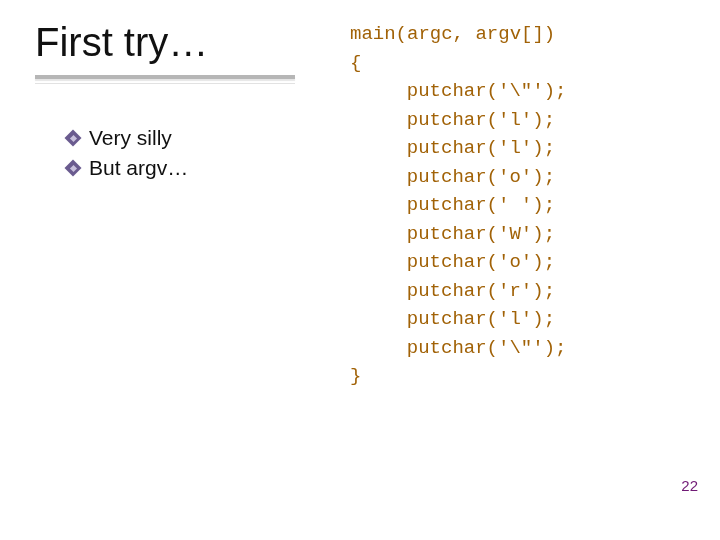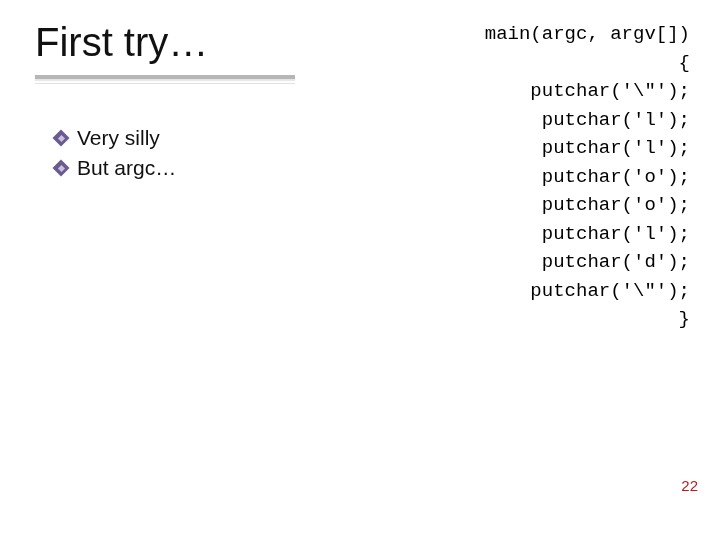--- a/index.html
+++ b/index.html
@@ -40,21 +40,21 @@
   }
   .title-underline2 {
     height: 1px;
     background: #e2e2e2;
     margin-top: 4px;
     width: 100%;
   }
   .bullets {
     position: absolute;
     top: 120px;
-    left: 55px;
+    left: 67px;
     width: 260px;
   }
   .bullet {
     display: flex;
     align-items: center;
     margin: 6px 0;
   }
   .bullet-icon {
     width: 12px;
     height: 12px;
@@ -88,64 +88,65 @@
   .code-block {
     position: absolute;
     top: 20px;
     left: 350px;
     width: 340px;
     line-height: 1.5;
   }
   .code-line {
     font-family: "Courier New", Courier, monospace;
     font-size: 19px;
-    color: #000000;
+    color: #a16207;
     white-space: pre;
-    text-align: right;
   }
   .indent1 { padding-left: 34px; }
   .page-number {
     position: absolute;
     bottom: 14px;
     right: 22px;
     font-size: 15px;
-    color: #b91c1c;
+    color: #701a75;
   }
 </style>
 </head>
 <body>
 
 <div class="slide">
 
   <div class="title-wrap">
     <h1 class="title">First try…</h1>
     <div class="title-underline"></div>
     <div class="title-underline2"></div>
   </div>
 
   <div class="bullets">
     <div class="bullet">
       <span class="bullet-icon"></span>
       <span class="bullet-text">Very silly</span>
     </div>
     <div class="bullet">
       <span class="bullet-icon"></span>
-      <span class="bullet-text">But argc…</span>
+      <span class="bullet-text">But argv…</span>
     </div>
   </div>
 
   <div class="code-block">
     <div class="code-line">main(argc, argv[])</div>
     <div class="code-line">{</div>
     <div class="code-line indent1">  putchar('\"');</div>
     <div class="code-line indent1">  putchar('l');</div>
     <div class="code-line indent1">  putchar('l');</div>
     <div class="code-line indent1">  putchar('o');</div>
+    <div class="code-line indent1">  putchar(' ');</div>
+    <div class="code-line indent1">  putchar('W');</div>
     <div class="code-line indent1">  putchar('o');</div>
+    <div class="code-line indent1">  putchar('r');</div>
     <div class="code-line indent1">  putchar('l');</div>
-    <div class="code-line indent1">  putchar('d');</div>
     <div class="code-line indent1">  putchar('\"');</div>
     <div class="code-line">}</div>
   </div>
 
   <div class="page-number">22</div>
 
 </div>
 
 </body></html>

